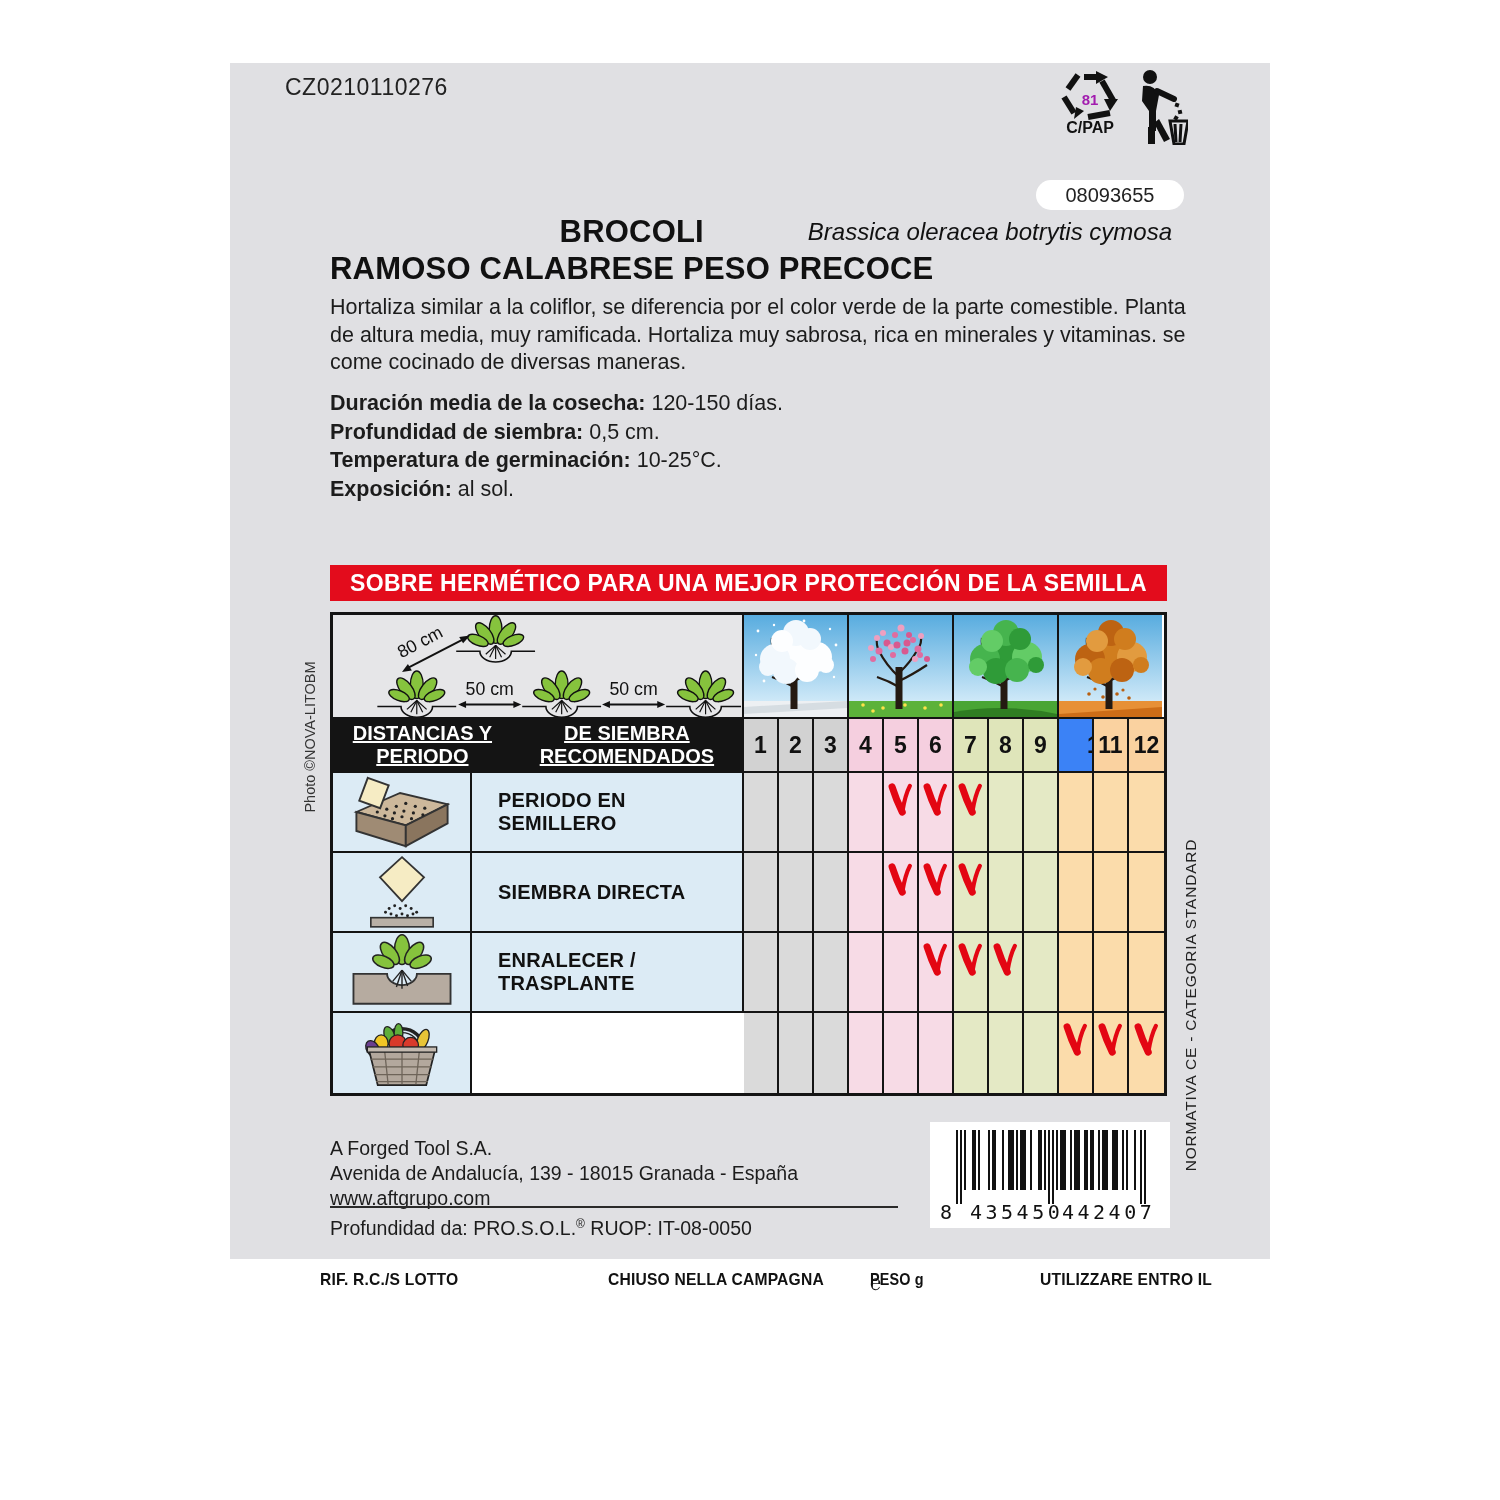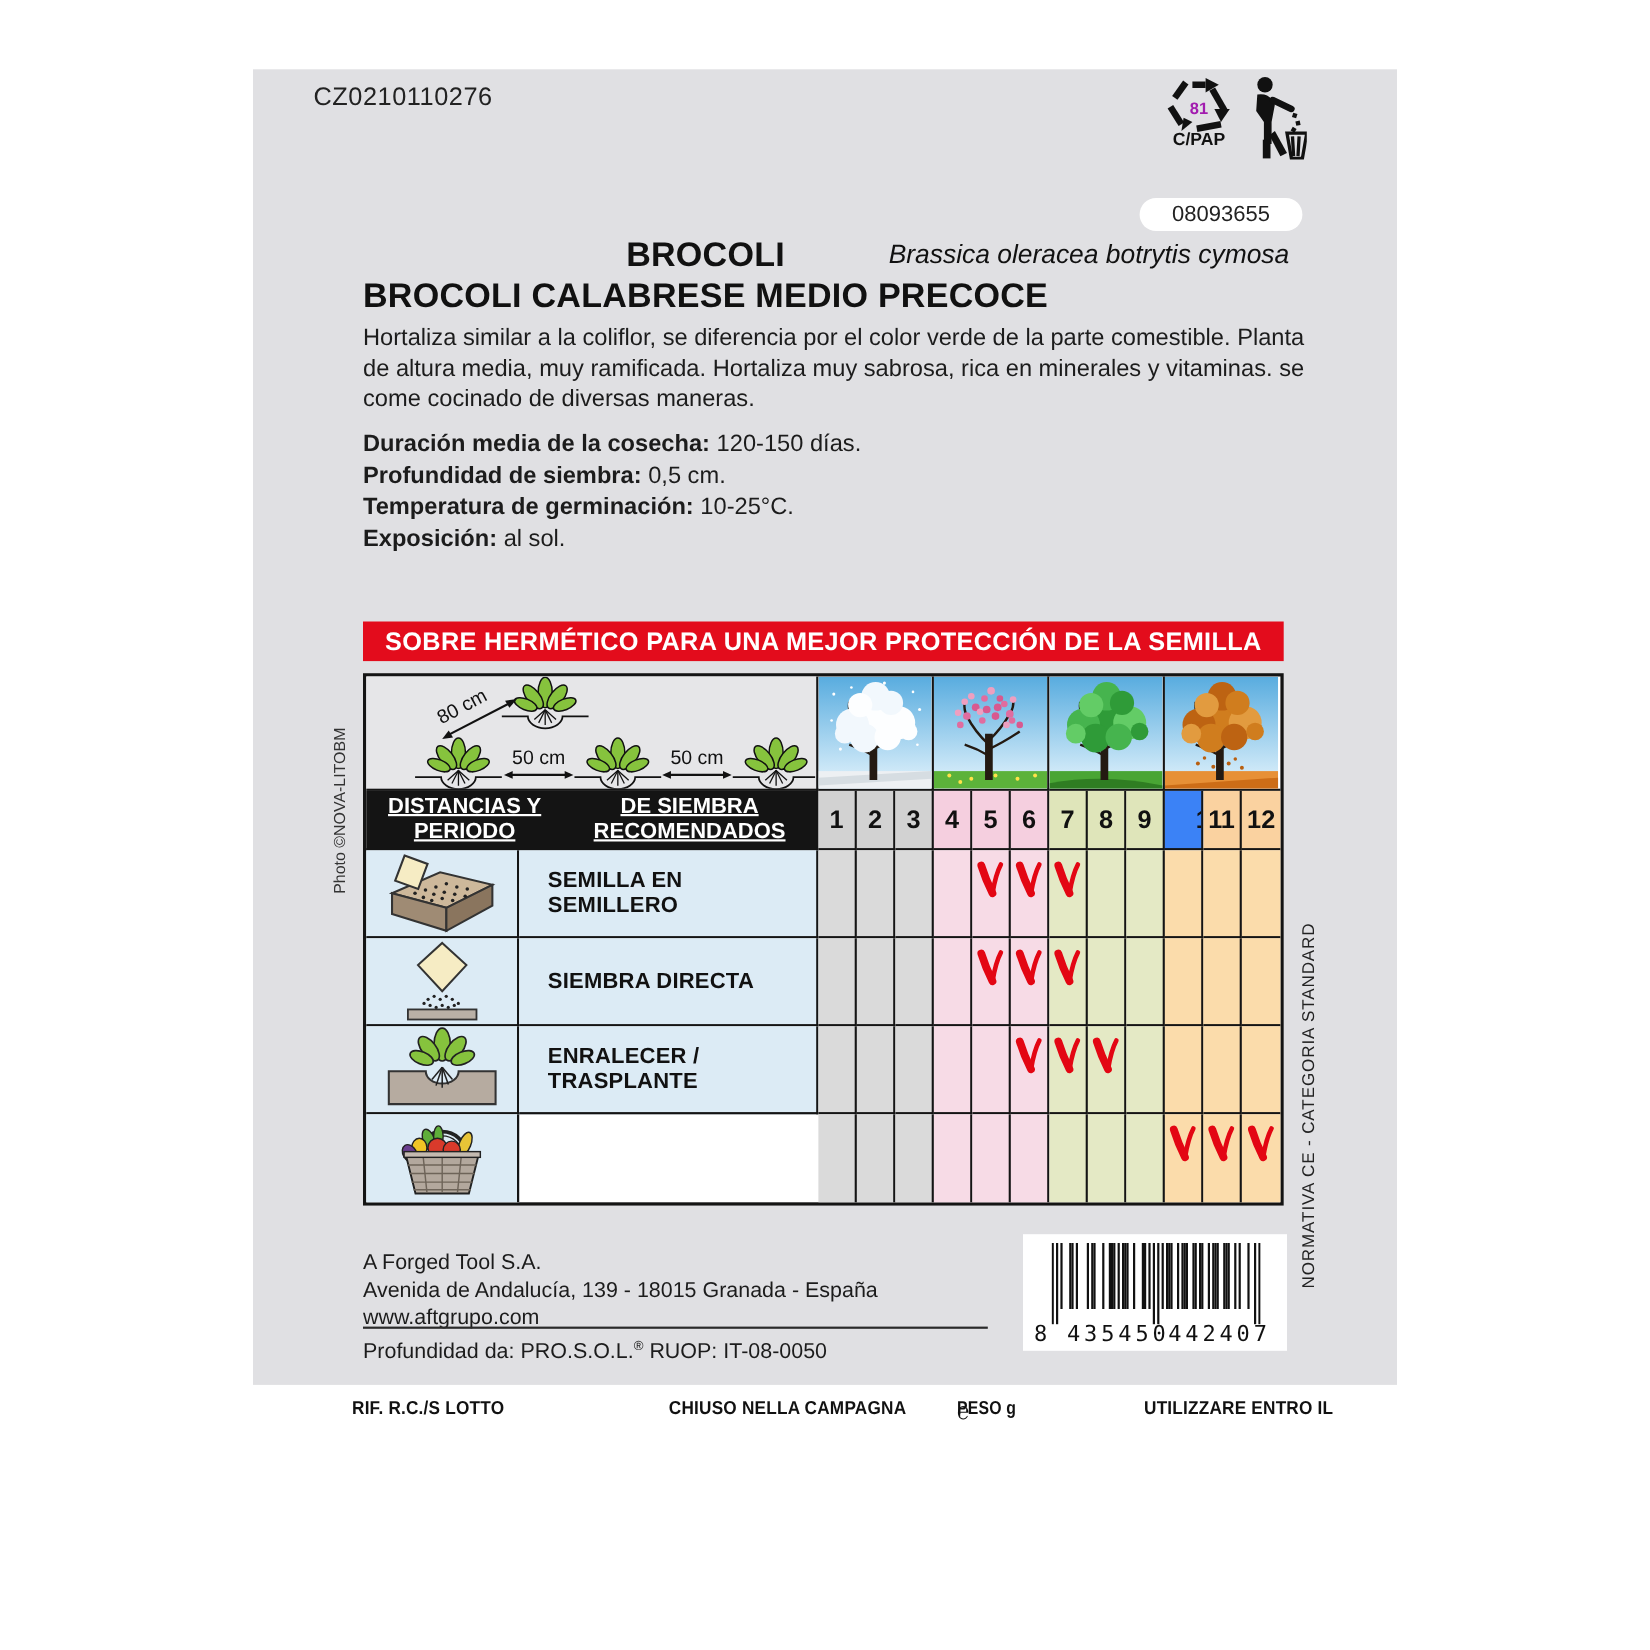--- a/index.html
+++ b/index.html
@@ -107,21 +107,21 @@
         <path d="M40 52 L58 52 L54 75 L44 75 Z"></path>
         <path d="M45 55 L46 73 M51 55 L50 73"></path>
       </g>
     </svg>
   </div>
 
   <div class="abs badge">08093655</div>
 
   <div class="abs title">
     <div>BROCOLI</div>
-    <div>BROCOLI CALABRESE MEDIO PRECOCE</div>
+    <div>RAMOSO CALABRESE PESO PRECOCE</div>
   </div>
   <div class="abs species">Brassica oleracea botrytis cymosa</div>
 
   <div class="abs descr">Hortaliza similar a la coliflor, se diferencia por el color verde de la parte comestible. Planta de altura media, muy ramificada. Hortaliza muy sabrosa, rica en minerales y vitaminas. se come cocinado de diversas maneras.</div>
 
   <div class="abs facts">
     <div><b>Duración media de la cosecha:</b> <span>120-150 días.</span></div>
     <div><b>Profundidad de siembra:</b> <span>0,5 cm.</span></div>
     <div><b>Temperatura de germinación:</b> <span>10-25°C.</span></div>
     <div><b>Exposición:</b> <span>al sol.</span></div>
@@ -372,21 +372,21 @@
             <circle cx="62" cy="39" r="1.7"></circle>
             <circle cx="72" cy="41" r="1.7"></circle>
             <circle cx="82" cy="43" r="1.7"></circle>
             <circle cx="50" cy="47" r="1.7"></circle>
             <circle cx="60" cy="45" r="1.7"></circle>
             <circle cx="70" cy="47" r="1.7"></circle>
           </g>
       <polygon points="24,4 46,12 37,36 15,28" fill="#f6ecc4" stroke="#333" stroke-width="2"></polygon>
     </svg>
       </div>
-      <div class="cell label-cell" style="grid-area: 3 / 2;">SEMILLA EN SEMILLERO</div>
+      <div class="cell label-cell" style="grid-area: 3 / 2;">PERIODO EN SEMILLERO</div>
       <div class="cell data-cell" style="grid-area: 3 / 3; background: rgb(218, 218, 218);"></div>
       <div class="cell data-cell" style="grid-area: 3 / 4; background: rgb(218, 218, 218);"></div>
       <div class="cell data-cell" style="grid-area: 3 / 5; background: rgb(218, 218, 218);"></div>
       <div class="cell data-cell" style="grid-area: 3 / 6; background: rgb(247, 219, 230);"></div>
       <div class="cell data-cell" style="grid-area: 3 / 7; background: rgb(247, 219, 230);">
         <svg width="30" height="36" viewBox="0 0 32 36">
   <path d="M8 3 C10 13 13 23 16 31" stroke="#e30613" stroke-width="7.5" fill="none" stroke-linecap="round"></path>
   <path d="M16 31 C19 20 23 10 27 4" stroke="#e30613" stroke-width="4.5" fill="none" stroke-linecap="round"></path>
         </svg>
       </div>

